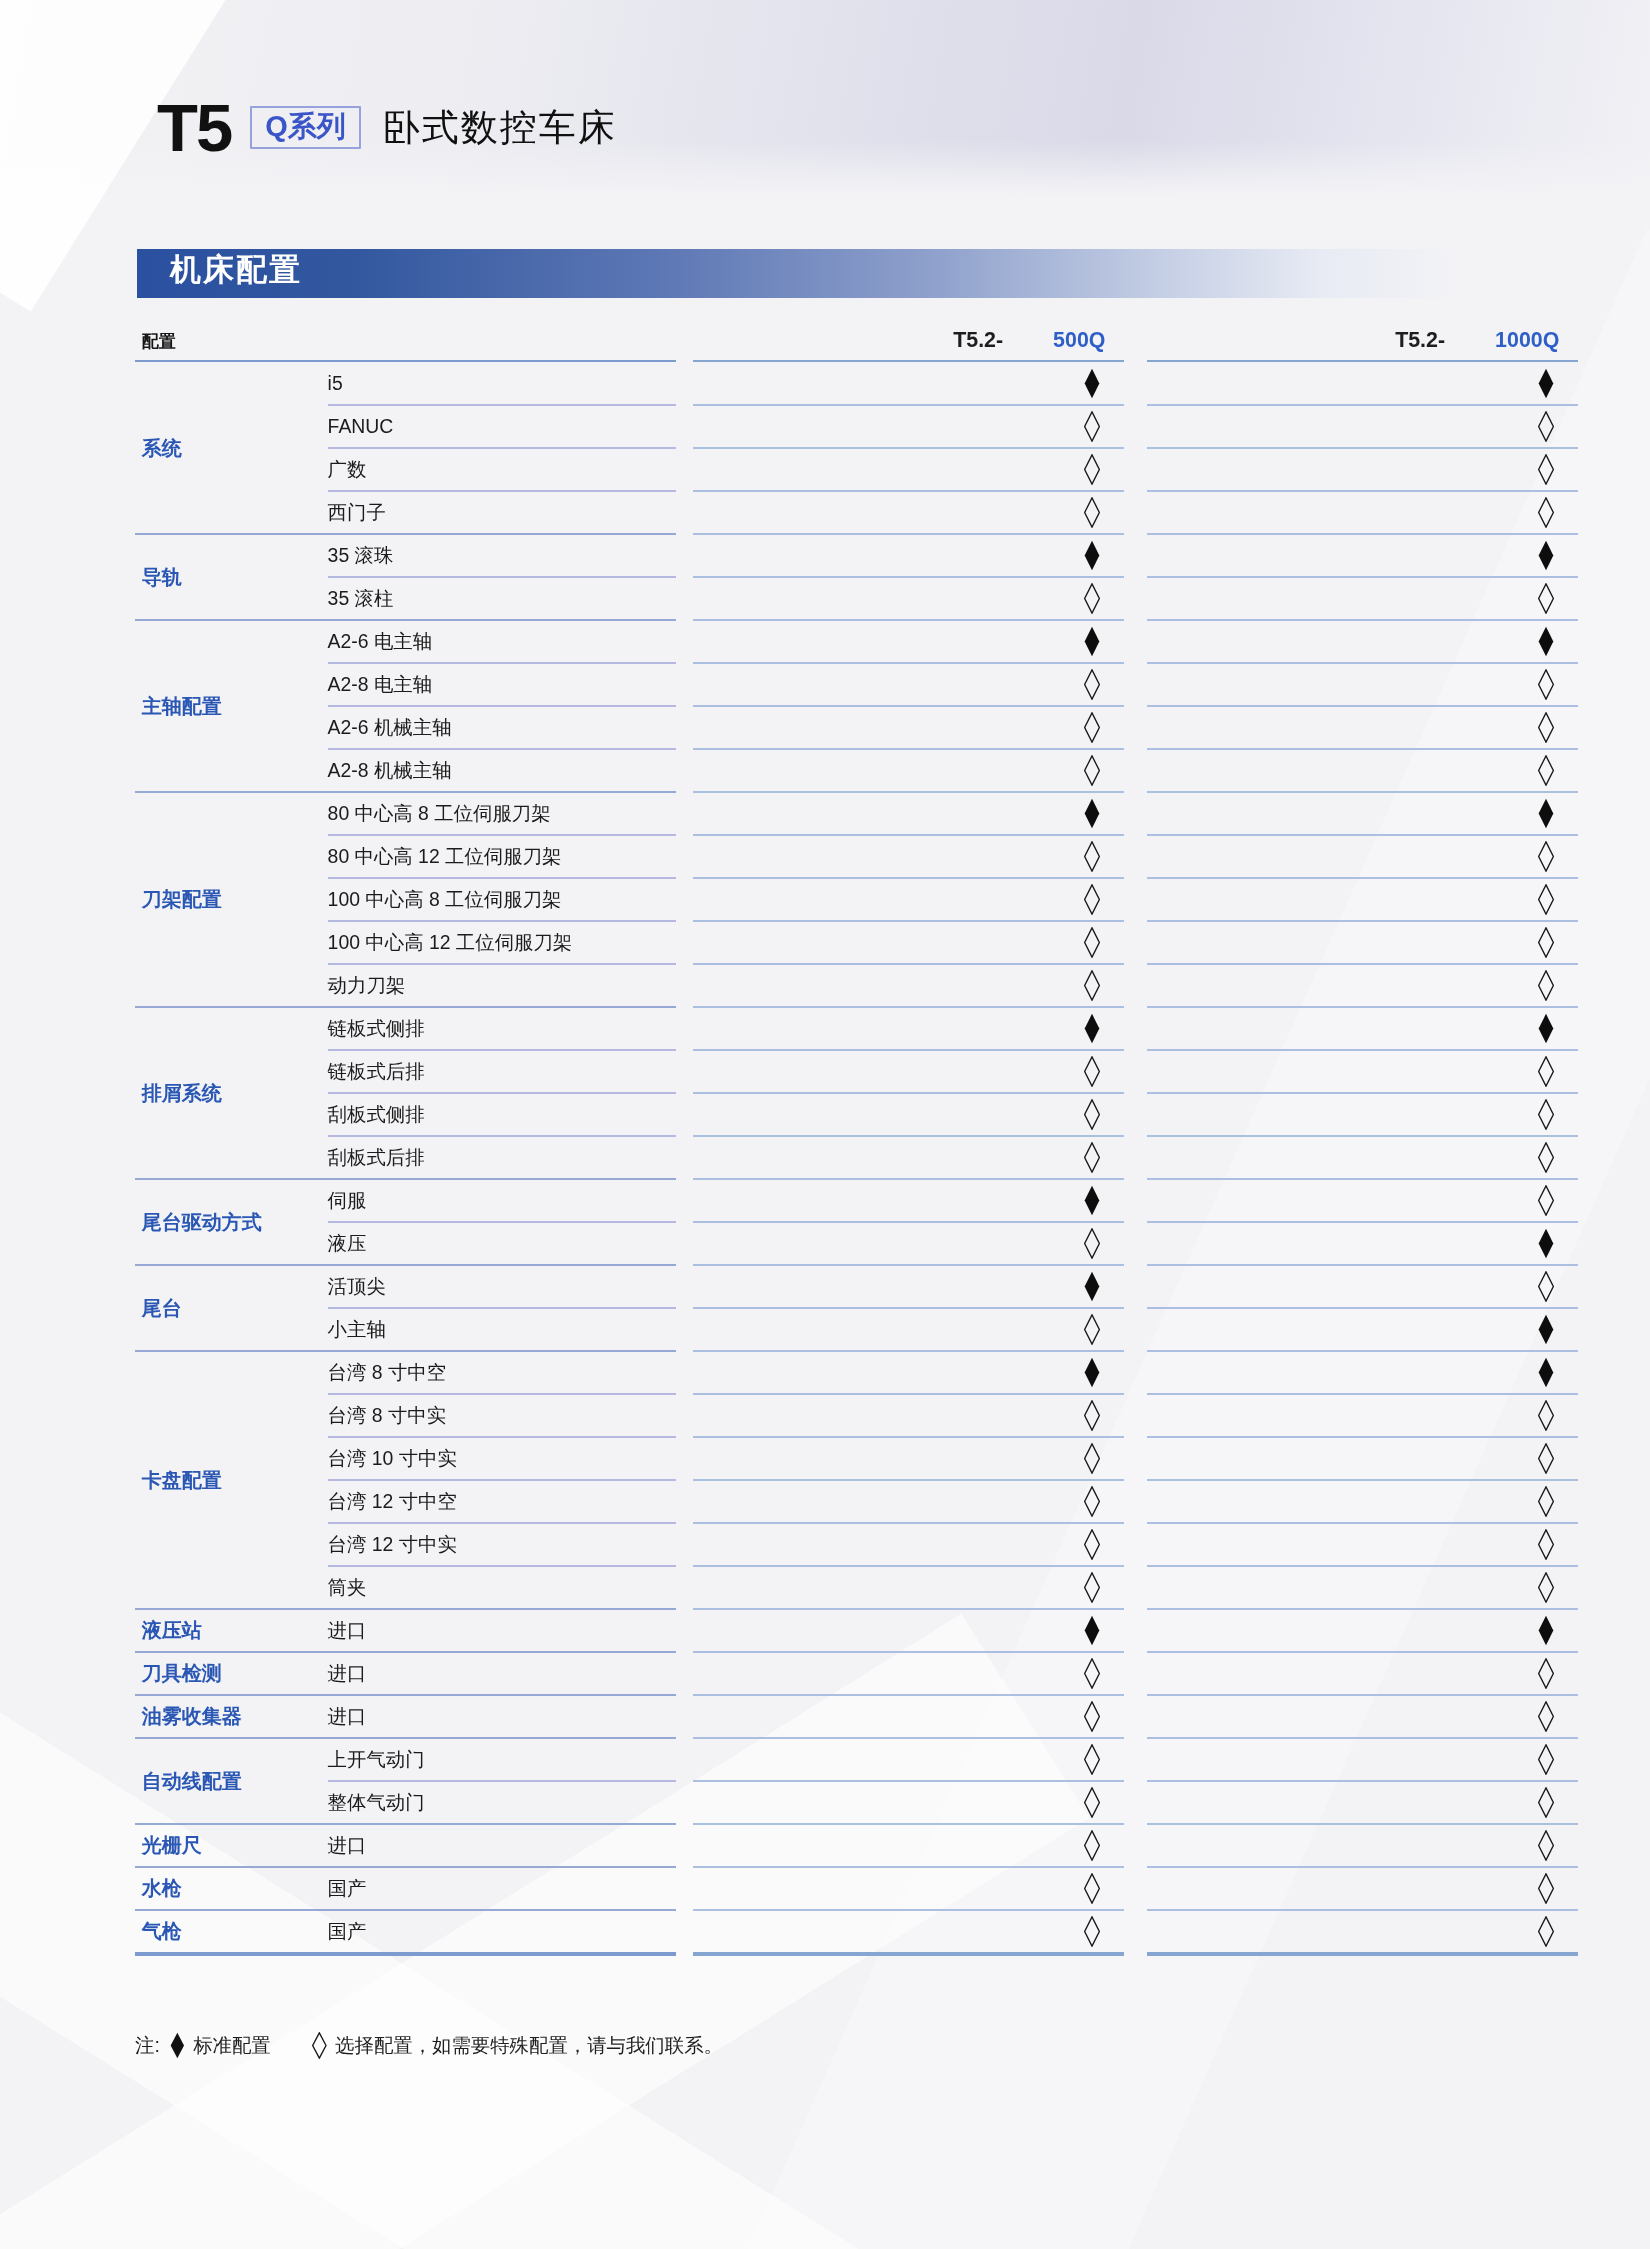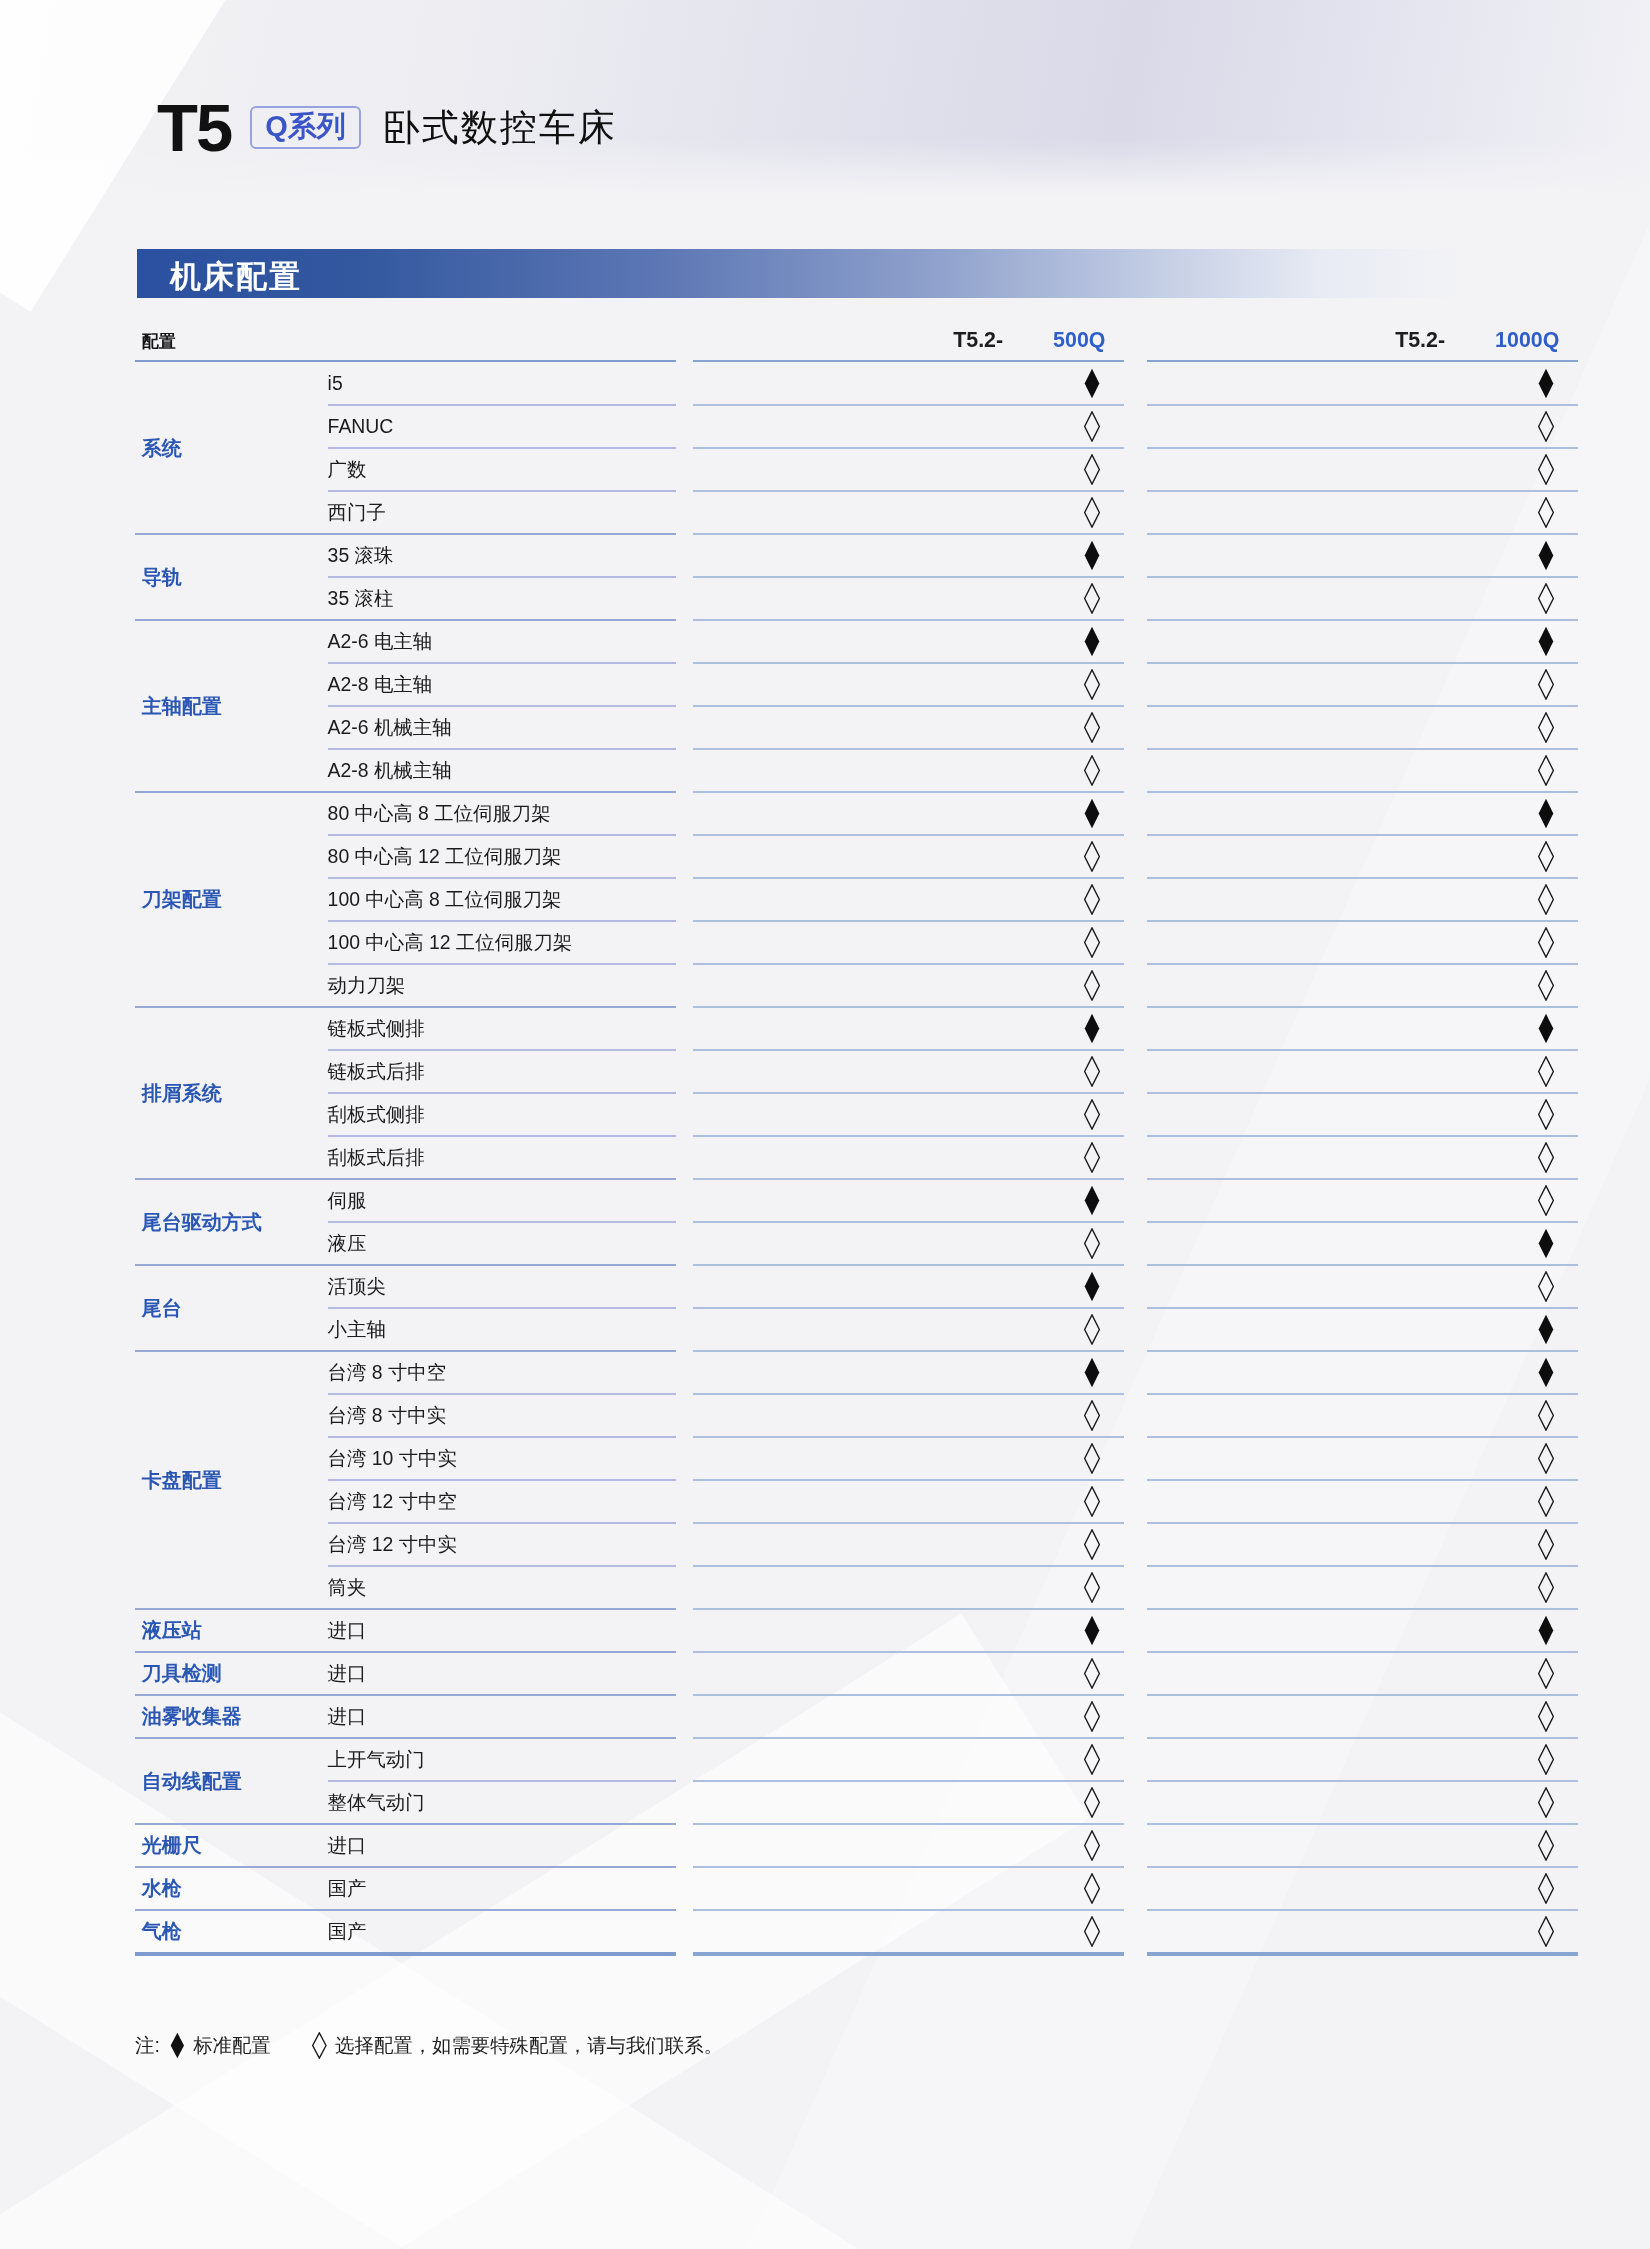--- a/index.html
+++ b/index.html
@@ -19,29 +19,29 @@
   }
   .swoosh { position:absolute; background:#ffffff; pointer-events:none; z-index:1; }
   .sw-a { left:281px; top:1370px; width:241px; height:1471px; transform:rotate(58deg); opacity:.55; }
   .sw-b { left:281px; top:1370px; width:241px; height:1471px; transform:rotate(-58deg); opacity:.55; }
   .sw-c { left:1170px; top:201px; width:348px; height:2273px; transform:rotate(24deg); opacity:.30; }
   .sw-d { left:-80px; top:-94px; width:227px; height:374px; transform:rotate(32deg); opacity:.85; }
   
   .brand { position:absolute; left:137px; top:94px; display:flex; align-items:center; z-index:2;margin-left:20px; }
   .brand-code { font-size:67px; font-weight:700; color:#111; letter-spacing:-2px; line-height:1; }
   .brand-badge {
-    margin-left:18.7px; padding:4px 13.4px 5.3px; border:2px solid #97a1dd; border-radius:6px;
+    margin-left:18.7px; padding:4px 13.4px 5.3px; border:2px solid #97a1dd; border-radius:1px;
     font-size:29px; font-weight:700; color:#3a55c8; line-height:1; background:transparent;
   }
   .brand-name { margin-left:21.4px; font-size:37px; font-weight:500; color:#101010; letter-spacing:2px; }
   
   .section-bar {
     position:absolute; left:137px; top:249px; width:1377px; height:49px; z-index:2;
     background:linear-gradient(90deg,#2a50a0 0%,#33589f 16%,#5d77b5 38%,#8fa1cc 58%,#c3cde4 74%,#e8ebf4 86%,rgba(243,243,246,0) 96%);
-    display:flex; align-items:flex-end;
+    display:flex; align-items:flex-start;
   }
   .section-bar-title { color:#ffffff; font-size:31px; font-weight:700; letter-spacing:2px; padding-left:33px; }
   
   .cfg-table { position:absolute; left:135px; top:326px; width:1443px; z-index:2; }
   .thead { display:flex; height:36px; }
   .th-left { width:541px; display:flex; align-items:flex-end; padding-bottom:6.7px; box-sizing:border-box;
              border-bottom:2.7px solid #7e9bcf; }
   .th-config { font-size:17px; font-weight:700; color:#151515; padding-left:6.7px; }
   .th-gap1 { width:17.4px; } .th-gap2 { width:23px; }
   .th-col { width:431px; display:flex; align-items:flex-end; justify-content:flex-end;

